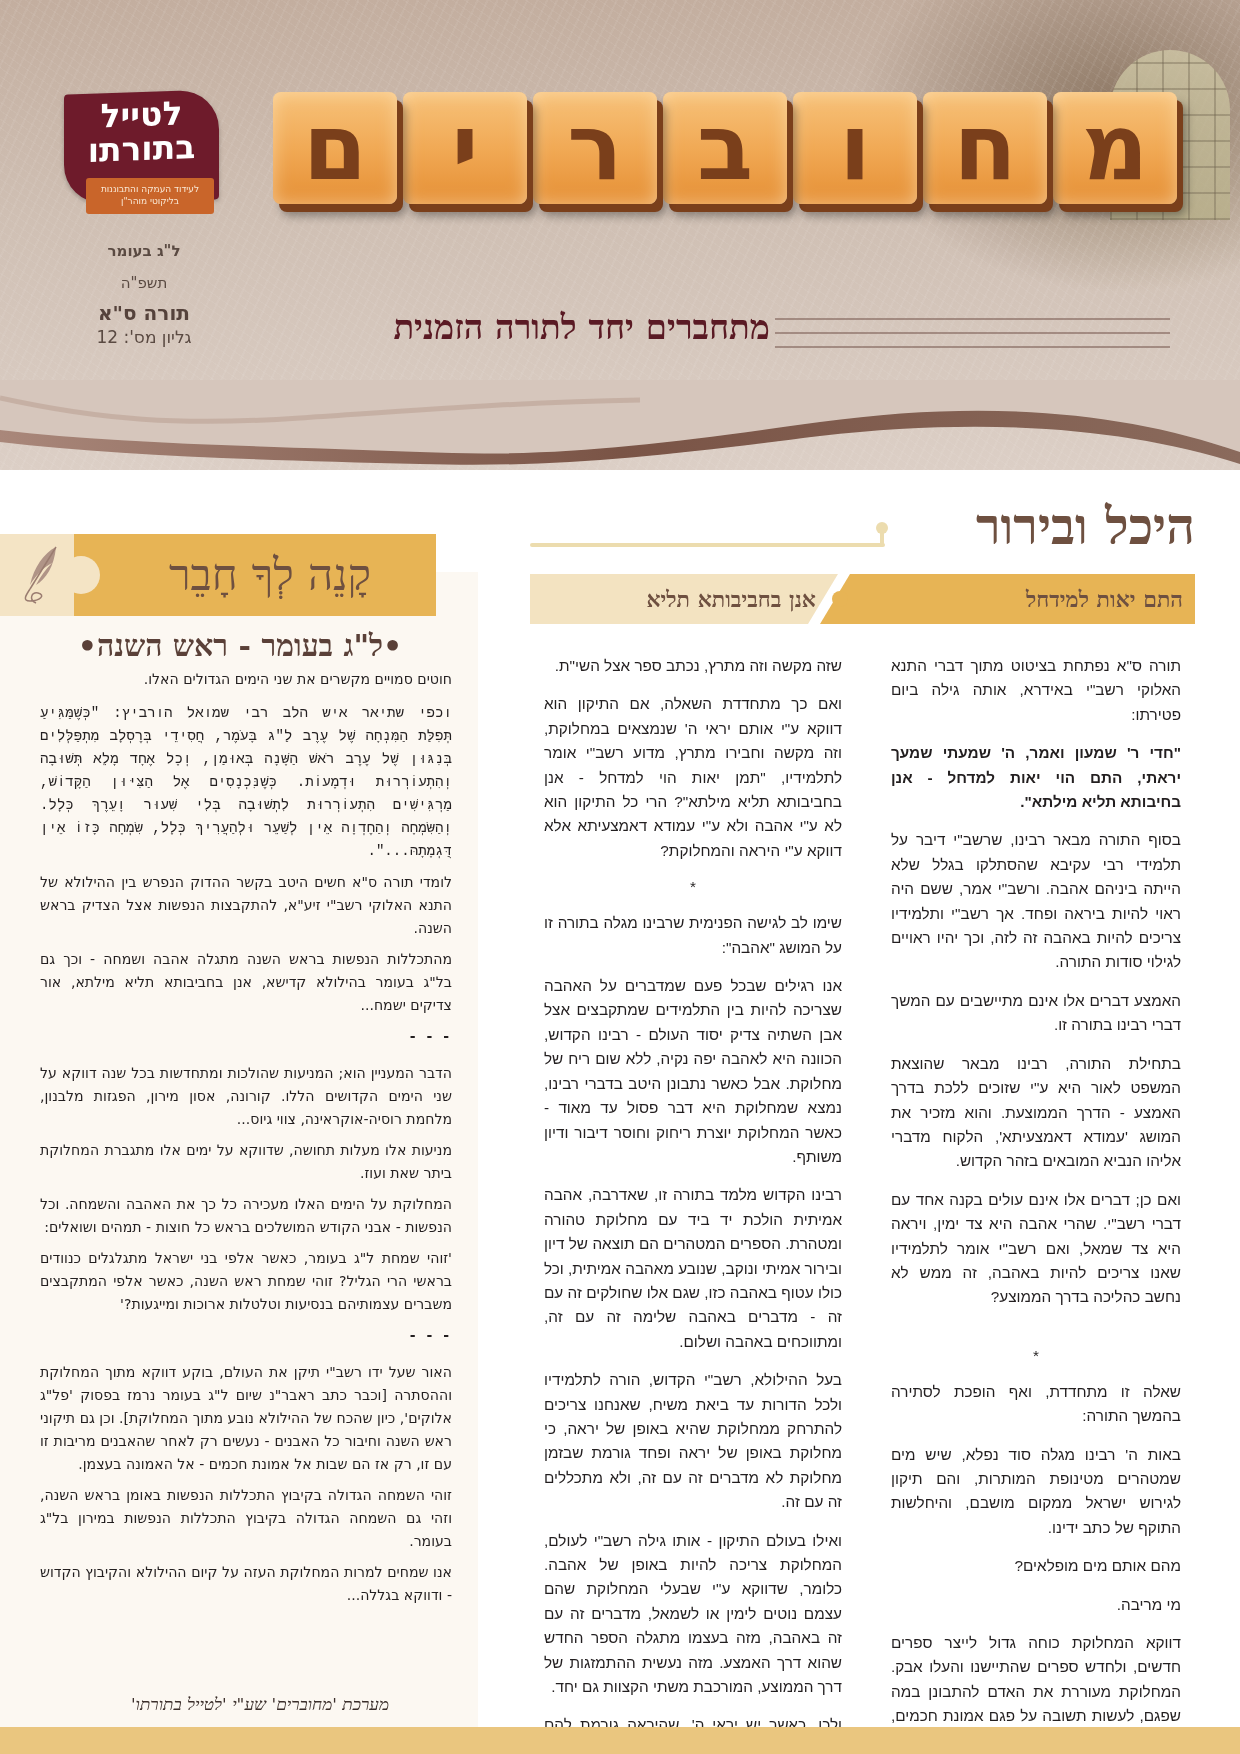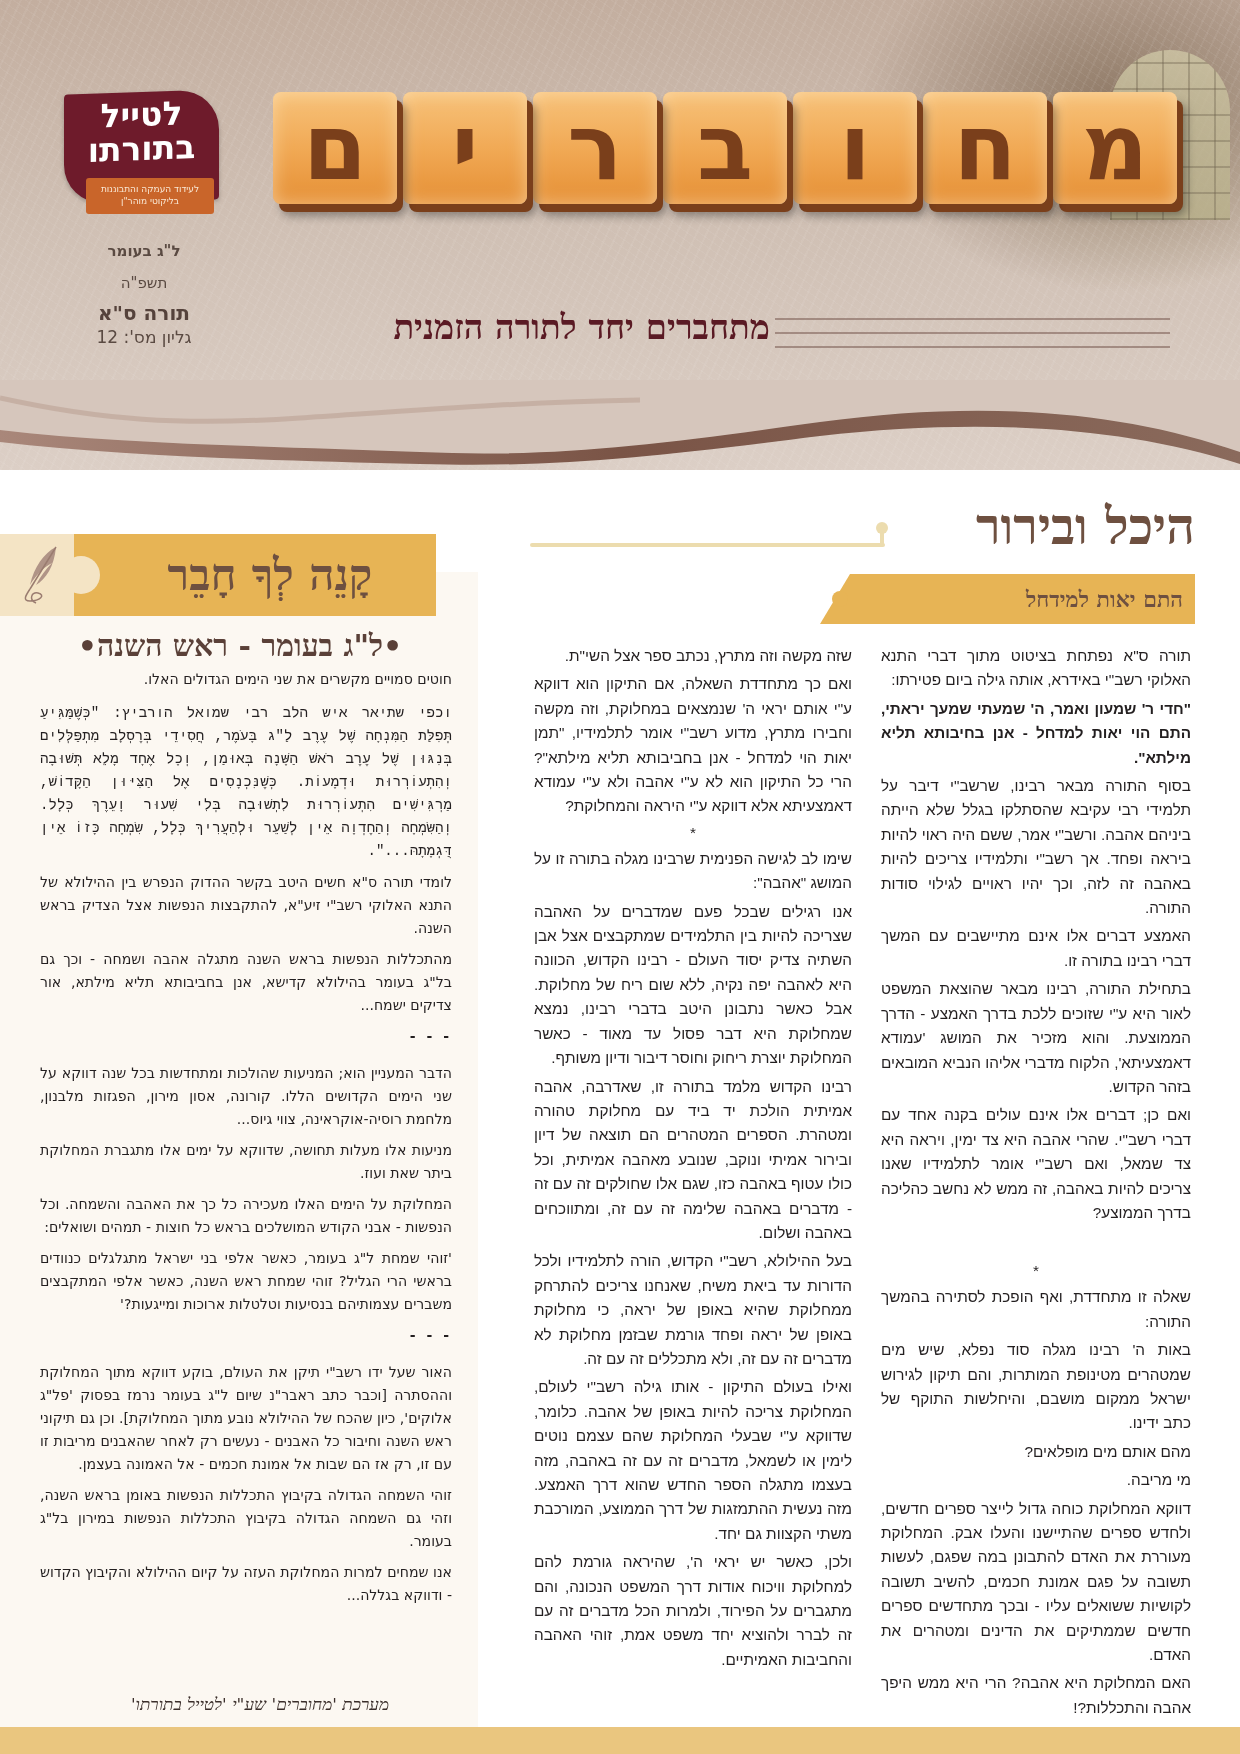--- a/index.html
+++ b/index.html
@@ -126,21 +126,21 @@
   }
   .band-dot-line { position: absolute; left: 312px; top: 23px; width: 22px; height: 4px; background: #e7b455; }
 
   .col {
     position: absolute; top: 640px;
     font-family: "Liberation Sans", sans-serif; font-size: 15.3px; line-height: 24.4px; color: #231f20;
     text-align: justify; text-align-last: right;
   }
   .col-right { left: 877px; width: 318px; }
   .col-mid { left: 530px; width: 326px; }
-  .col p { margin: 4px; }
+  .col p { margin: 14px; }
   .col p.bold { font-weight: bold; }
   .col p.star { text-align: center; text-align-last: center; line-height: 20px; }
   .col p.gap-star { margin-top: 36px; }
 
   
   .side-bg {
     position: absolute; left: 0; top: 572px; width: 478px; height: 1160px; background: #fcf8f2;
   }
   .side-banner {
     position: absolute; left: 0; top: 534px; width: 436px; height: 82px; background: #e7b455;
@@ -150,21 +150,21 @@
   }
   .side-banner-piece::after {
     content: ""; position: absolute; right: -26px; top: 22px; width: 38px; height: 38px;
     border-radius: 50%; background: #f4e4c5;
   }
   .quill {
     position: absolute; left: 16px; top: 545px; width: 50px; height: 60px;
   }
   .side-title {
     position: absolute; left: 120px; top: 534px; width: 300px; text-align: center; line-height: 82px;
-    color: #6e5040; font-size: 44px; font-weight: bold; font-family: "DejaVu Serif", serif;
+    color: #6e5040; font-size: 44px; font-weight: normal; font-family: "DejaVu Serif", serif;
   }
   .side-headline {
     position: absolute; left: 30px; top: 626px; width: 420px; text-align: center;
     color: #5a4038; font-size: 30px; font-weight: bold; line-height: 40px; font-family: "DejaVu Serif", serif;
   }
   .side-col {
     position: absolute; left: 40px; top: 668px; width: 412px;
     font-family: "DejaVu Sans", sans-serif; font-size: 14.1px; line-height: 23px; color: #231f20;
     text-align: justify; text-align-last: right;
   }
@@ -235,20 +235,23 @@
   <path d="M0 0 L1240 0 L1240 72 C1120 30 980 20 820 42 C660 64 560 78 420 72 C260 66 120 64 0 50 Z" fill="#d6c6bc"></path>
   <path d="M0 50 C120 64 260 66 420 72 C560 78 660 64 820 42 C980 20 1120 30 1240 72 L1240 84 C1120 46 980 38 820 56 C660 76 560 88 420 84 C260 80 120 76 0 62 Z" fill="url(#wv)"></path>
   <path d="M0 18 C100 40 180 46 300 38 C420 30 520 22 640 20" stroke="#bfa69a" stroke-width="5" fill="none" opacity="0.7"></path>
 </svg>
 
 <div class="section-title">היכל ובירור</div>
 <div class="section-rule"></div>
 <div class="section-rule-knob"></div>
 
 <div class="band">
+  <div class="band-left">
+    <div class="band-text-left">אנן בחביבותא תליא</div>
+  </div>
   <div class="band-right">
     <div class="band-text-right">התם יאות למידחל</div>
   </div>
   <div class="band-dot-line"></div>
   <div class="band-dot"></div>
 </div>
 
 <div class="col col-right">
   <p>תורה ס"א נפתחת בציטוט מתוך דברי התנא האלוקי רשב"י באידרא, אותה גילה ביום פטירתו:</p>
   <p class="bold">"חדי ר' שמעון ואמר, ה' שמעתי שמעך יראתי, התם הוי יאות למדחל - אנן בחיבותא תליא מילתא".</p>

